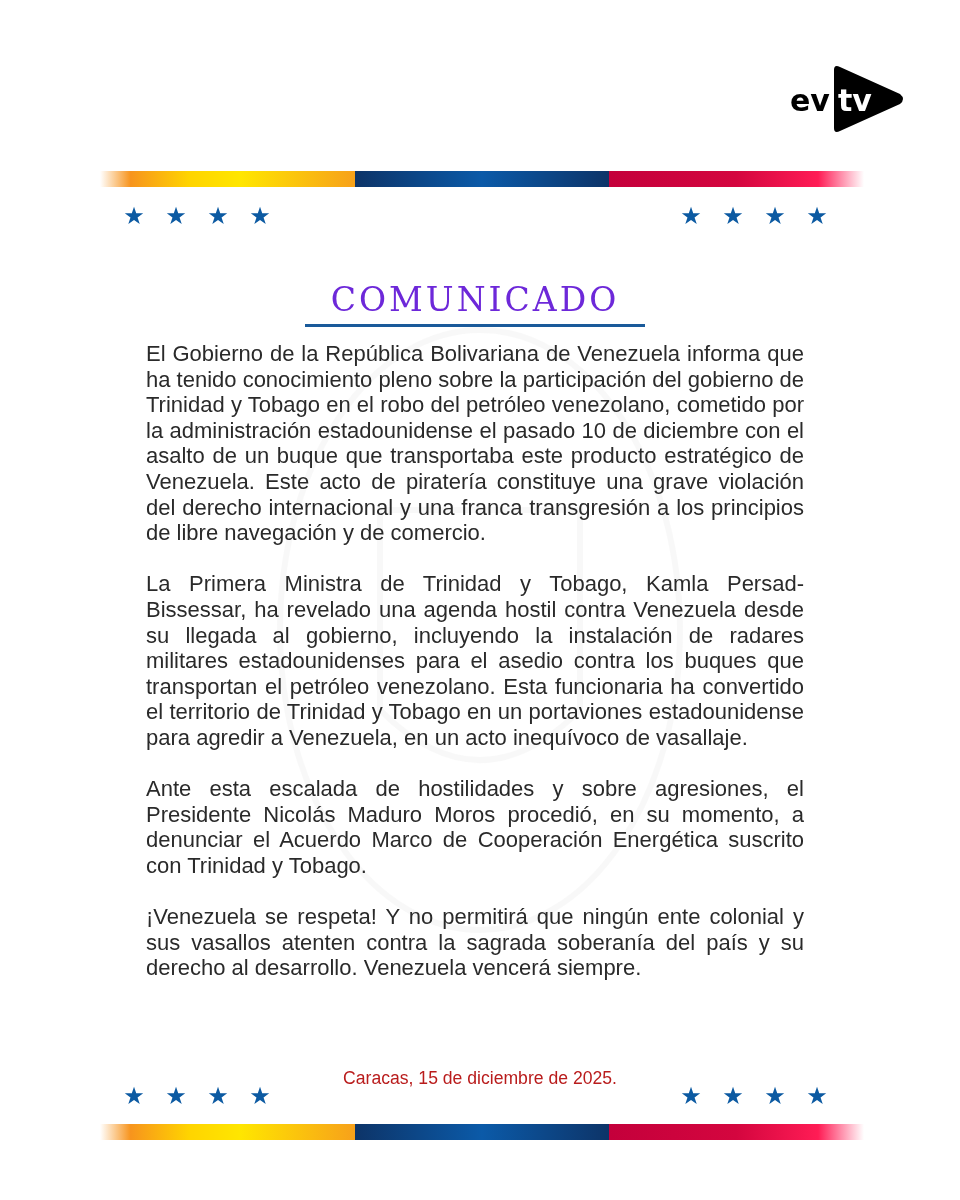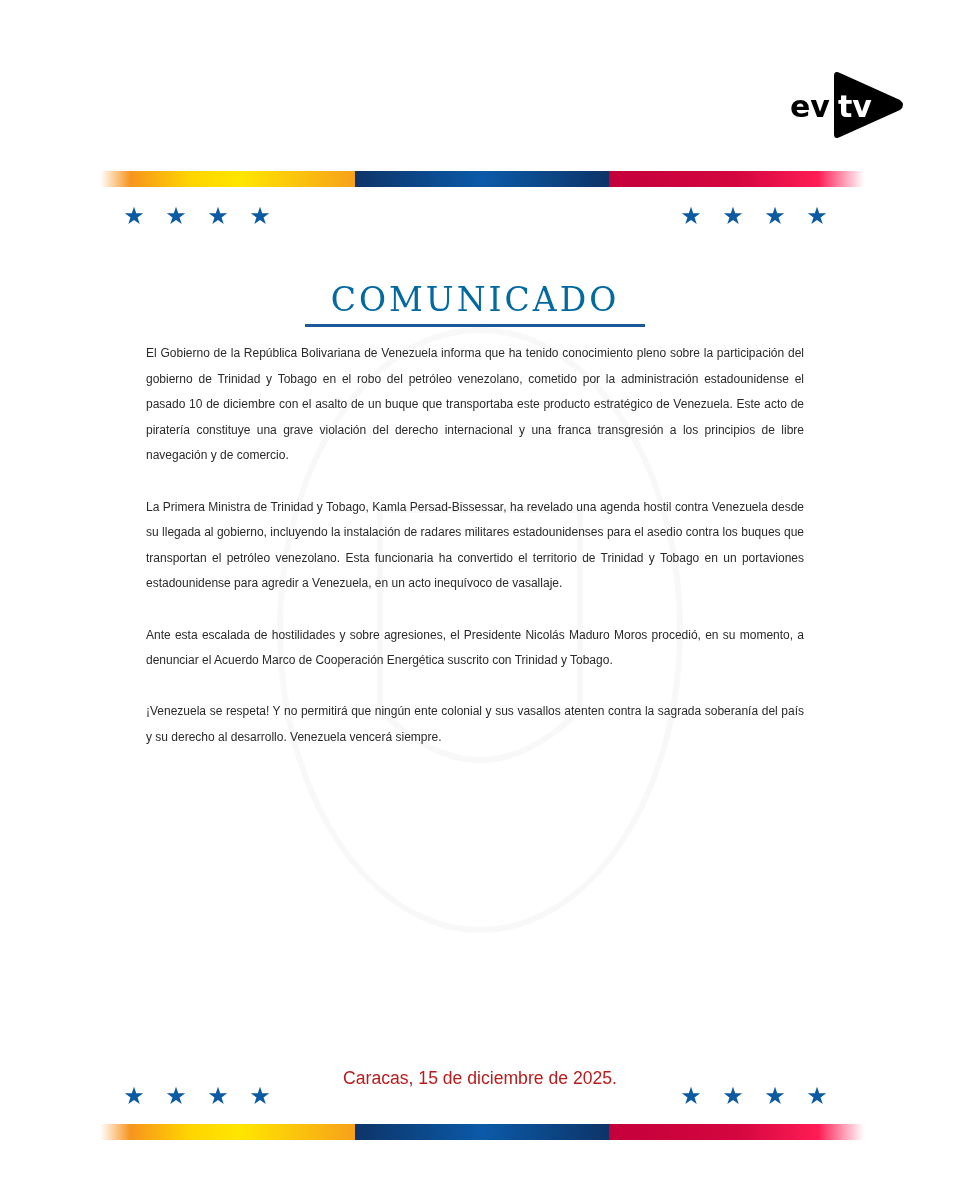--- a/index.html
+++ b/index.html
@@ -3,21 +3,21 @@
   <meta charset="utf-8">
   <style>
     html, body { margin: 0; padding: 0; }
     body {
       width: 960px; height: 1200px; background: #ffffff;
       position: relative; overflow: hidden;
       font-family: "DejaVu Sans", sans-serif;
       color: #222;
     }
     .logo {
-      position: absolute; left: 790px; top: 70px; width: 116px; height: 70px;
+      position: absolute; left: 790px; top: 64px; width: 116px; height: 70px;
     }
     .logo svg { width: 116px; height: 70px; display: block; }
     .flagbar {
       position: absolute; left: 100px; width: 764px; height: 16px;
       display: flex;
     }
     .flagbar .seg { flex: 1; height: 100%; }
     .seg.yellow { background: linear-gradient(90deg, rgba(255,255,255,0) 0%, #f7941d 12%, #ffd400 35%, #ffe600 55%, #f7a11a 100%); }
     .seg.blue { background: linear-gradient(90deg, #0d3468 0%, #0b5aa8 50%, #0d3468 100%); }
     .seg.red { background: linear-gradient(90deg, #c4003b 0%, #d4063f 50%, #ff1c55 82%, rgba(255,255,255,0) 100%); }
@@ -28,28 +28,28 @@
       color: #0c5aa2; font-size: 24px; line-height: 24px;
     }
     .stars span { display: inline-block; width: 22px; text-align: center; }
     .stars.tl { left: 123px; top: 204px; }
     .stars.tr { left: 680px; top: 204px; }
     .stars.bl { left: 123px; top: 1084px; }
     .stars.br { left: 680px; top: 1084px; }
     .title {
       position: absolute; left: 300px; top: 280px; width: 350px; text-align: center;
       font-family: "DejaVu Serif", serif; font-size: 33px; letter-spacing: 3px;
-      color: #0369a1;
+      color: #6d28d9;
     }
     .title-rule {
       position: absolute; left: 305px; top: 324px; width: 340px; height: 3px; background: #1a5a9a;
     }
     .content {
       position: absolute; left: 146px; top: 341px; width: 658px;
-      font-size: 12px; line-height: 25.6px; text-align: justify; color: #2a2a2a;
+      font-size: 22px; line-height: 25.6px; text-align: justify; color: #2a2a2a;
       font-family: "Liberation Sans", sans-serif;
     }
     .content p { margin: 0 0 25.6px 0; }
     .signature {
       position: absolute; left: 280px; top: 1068px; width: 400px; text-align: center;
       font-size: 17.6px; color: #b91c1c; font-family: "Liberation Sans", sans-serif;
     }
     .watermark {
       position: absolute; left: 250px; top: 250px; width: 460px; height: 760px;
       opacity: 0.05;

